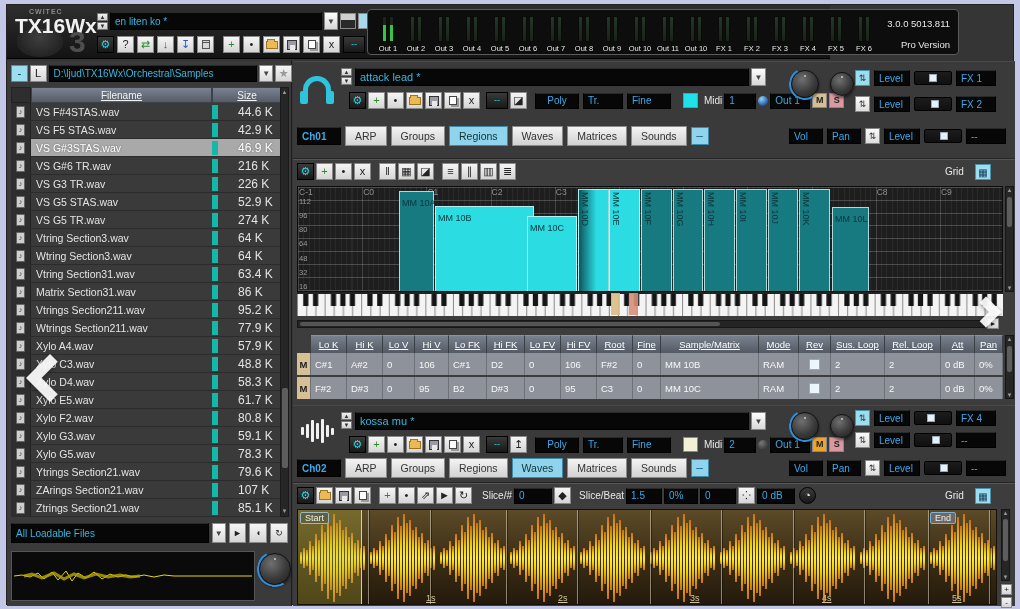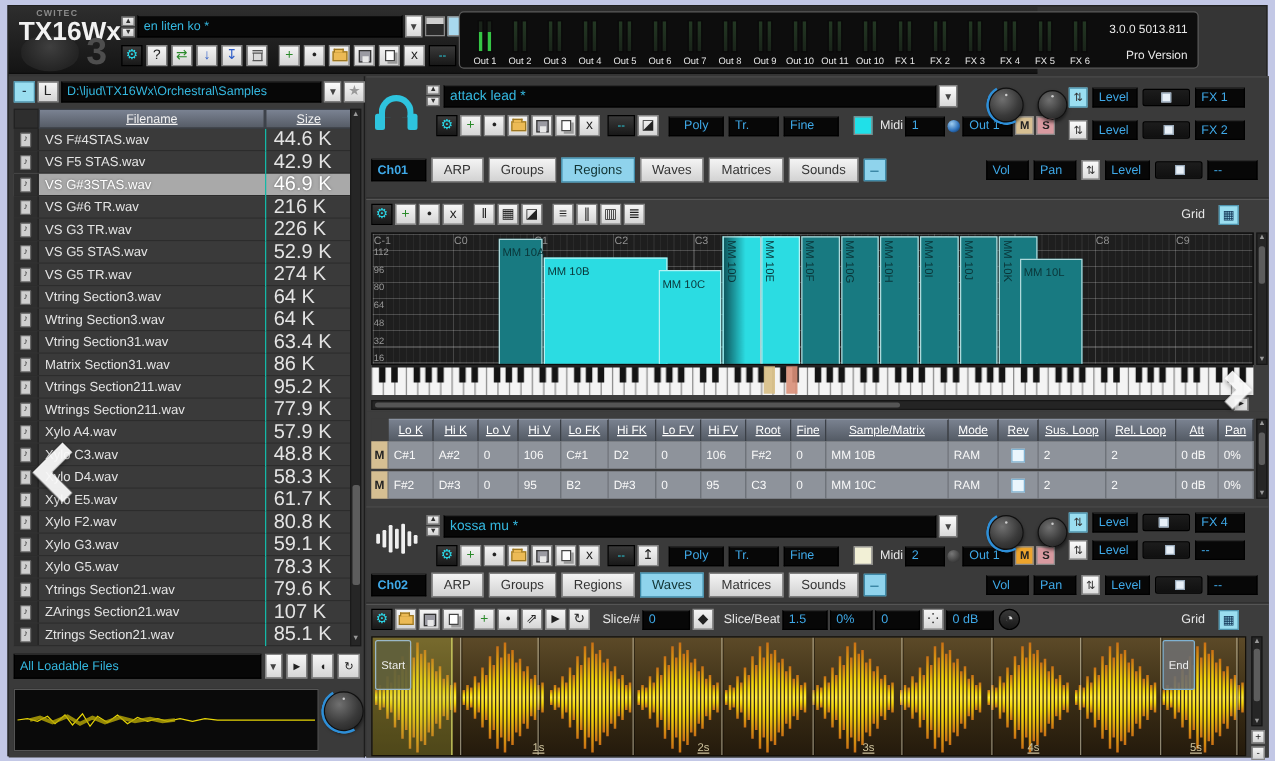--- a/index.html
+++ b/index.html
@@ -20,21 +20,21 @@
   .spin b{width:11px;height:8px;background:linear-gradient(#f2f2f2,#cfcfcf);border:1px solid #777;color:#333;font-size:6px;line-height:6px;text-align:center;font-weight:normal;}
   .knob{border-radius:50%;background:radial-gradient(circle at 38% 32%,#707070,#3a3a3a 55%,#1d1d1d);border:1px solid #101010;box-shadow:0 2px 3px rgba(0,0,0,.55);}
   .knob::after{content:"";position:absolute;left:46%;top:14%;width:2px;height:2px;background:#ccc;border-radius:50%;}
   .arc::before{content:"";position:absolute;inset:-3px;border:2px solid transparent;border-left-color:#2e8fd8;border-bottom-color:#2e8fd8;border-radius:50%;transform:rotate(15deg);}
   .slider{background:linear-gradient(#1c1c1c,#101010);border:1px solid #000;border-radius:2px;position:relative;}
   .slider i{position:absolute;top:2px;width:8px;height:8px;background:#e8f0f8;border:1px solid #9ab;}
   .fadeic{width:15px;height:16px;font-size:9px;display:flex;align-items:center;justify-content:center;background:linear-gradient(#fbfbfb,#ddd);border:1px solid #888;color:#333;}
   .fadeic.on{background:#9adef0;border-color:#4e93ad;}
   .sphere{width:10px;height:10px;border-radius:50%;background:radial-gradient(circle at 35% 30%,#9ecdf0,#2a6db8 60%,#123);}
   .sphere.off{background:radial-gradient(circle at 35% 30%,#777,#222);}
-  .chip{font-size:9px;color:#eee;background:rgba(90,90,70,.85);border:1px solid #9ab8c8;padding:14px 4px;border-radius:2px;}
+  .chip{font-size:9px;color:#eee;background:rgba(90,90,70,.85);border:1px solid #9ab8c8;padding:0 4px;border-radius:2px;}
 
   
   .ic-folder{width:12px;height:8px;background:#ecba55;border:1px solid #9a7622;position:relative;}
   .ic-folder::before{content:"";position:absolute;left:0;top:-3px;width:6px;height:2px;background:#ecba55;border:1px solid #9a7622;border-bottom:none;}
   .ic-save{width:10px;height:10px;background:#9a9aa2;border:1px solid #333;position:relative;}
   .ic-save::before{content:"";position:absolute;left:2px;top:4px;width:5px;height:5px;background:#e8e8e8;}
   .ic-copy{width:8px;height:9px;border:1px solid #444;background:#fff;box-shadow:2px 2px 0 #9a9a9a;}
   .ic-trash{width:8px;height:9px;background:#d8d8d8;border:1px solid #555;border-top:3px double #555;}
 
   
@@ -68,21 +68,21 @@
   .bcols{position:absolute;left:4px;top:26px;width:271px;height:16px;display:flex;}
   .bcols .icohead{width:20px;background:#2e2e2e;border:1px solid #222;}
   .bcols .th2{background:linear-gradient(#7a8292,#565c66);border:1px solid #3d424a;color:#f2f2f2;font-size:10px;display:flex;align-items:center;justify-content:center;text-decoration:underline;}
   .files{position:absolute;left:4px;top:42px;width:271px;height:414px;overflow:hidden;}
   .frow{display:flex;height:18px;border-bottom:1px solid #2c2c2c;background:#3a3a3a;align-items:center;}
   .frow.sel{background:#a9a9a9;}
   .frow.sel .fname,.frow.sel .fsize{color:#fff;text-shadow:0 0 2px #666;}
   .ficon{width:20px;height:100%;background:#2e2e2e;color:#d8d8d8;font-size:9px;display:flex;align-items:center;justify-content:center;border-right:1px solid #222;}
   .ficon i{width:9px;height:12px;background:#cfcfcf;border:1px solid #666;border-radius:1px;font-style:normal;font-size:7px;color:#333;display:flex;align-items:center;justify-content:center;}
   .fname{flex:1;color:#e4e4e4;font-size:10.5px;padding-left:5px;white-space:nowrap;overflow:hidden;}
-  .fsize{width:70px;color:#e4e4e4;font-size:16px;border-left:1px solid #14b8a6;padding-left:6px;}
+  .fsize{width:70px;color:#e4e4e4;font-size:12px;border-left:6px solid #14b8a6;padding-left:20px;}
   .fscroll{position:absolute;right:2px;top:26px;width:9px;height:430px;background:#262626;border:1px solid #1a1a1a;}
   .fscroll .up,.fscroll .dn{position:absolute;left:0;width:7px;height:9px;color:#999;font-size:6px;text-align:center;line-height:9px;}
   .fscroll .up{top:0;}.fscroll .dn{bottom:0;}
   .fscroll .thumb{position:absolute;left:1px;top:300px;width:6px;height:80px;background:#5d5d5d;border-radius:2px;}
   .filterbar{position:absolute;left:4px;top:462px;width:277px;height:20px;display:flex;gap:3px;}
   .preview{position:absolute;left:4px;top:490px;width:244px;height:50px;background:#0a0a0a;border:1px solid #555;}
   .pknob{position:absolute;left:252px;top:492px;width:32px;height:32px;}
   .chevL{position:absolute;left:26px;top:300px;width:34px;height:34px;border-left:11px solid rgba(255,255,255,.92);border-bottom:11px solid rgba(255,255,255,.92);transform:rotate(45deg);filter:drop-shadow(1px 1px 2px rgba(0,0,0,.4));}
 
   
@@ -760,21 +760,21 @@
             </div>
 
             <div class="reg" style="left:470px;top:2px;width:30px;height:104px">
               <span class="rlab vert">MM 10J</span>
             </div>
 
             <div class="reg" style="left:501px;top:2px;width:31px;height:104px">
               <span class="rlab vert">MM 10K</span>
             </div>
 
-            <div class="reg" style="left:518px;top:20px;width:50px;height:86px">
+            <div class="reg" style="left:534px;top:20px;width:37px;height:86px">
               <span class="rlab">MM 10L</span>
             </div>
 
         </div>
       </div>
 
       <div class="keys">
         <svg width="706" height="24" viewBox="0 0 706 24">
           <defs>
             <pattern id="oct" width="64.18" height="24" patternUnits="userSpaceOnUse">

